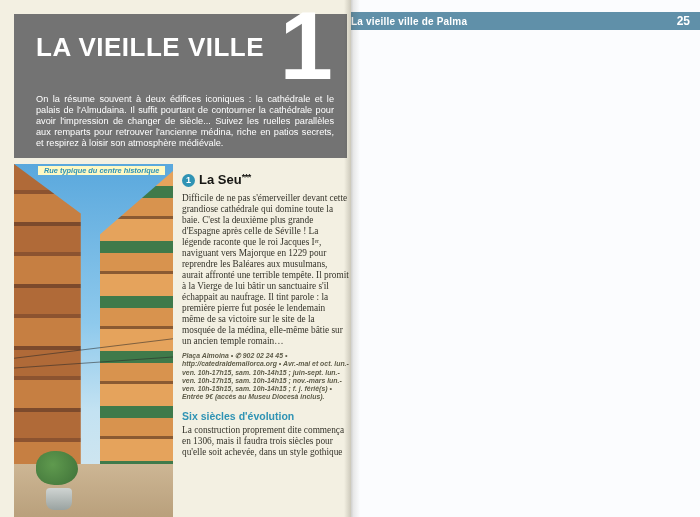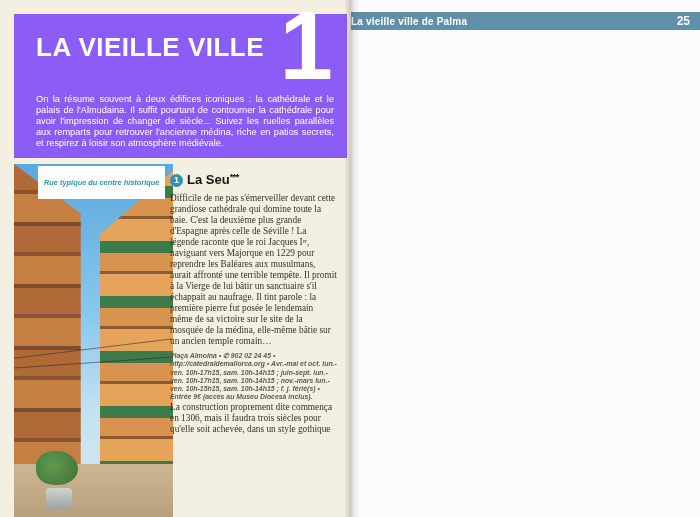--- a/index.html
+++ b/index.html
@@ -4,21 +4,21 @@
 <style>
   html,body{margin:0;padding:0;}
   body{width:700px;height:517px;position:relative;overflow:hidden;
        font-family:"Liberation Sans",sans-serif;background:#e9e6d8;}
   .page-left{position:absolute;left:0;top:0;width:351px;height:517px;background:#f3f0e2;}
   .page-right{position:absolute;left:351px;top:0;width:349px;height:517px;background:#fbfcfe;}
   .gutter{position:absolute;left:344px;top:0;width:16px;height:517px;z-index:40;pointer-events:none;
     background:linear-gradient(90deg,rgba(60,55,40,0) 0%,rgba(60,55,40,.22) 45%,rgba(60,55,40,.10) 60%,rgba(60,55,40,0) 100%);}
 
   
-  .chap-header{position:absolute;left:14px;top:14px;width:333px;height:144px;background:#8b5cf6;}
+  .chap-header{position:absolute;left:14px;top:14px;width:333px;height:144px;background:#737373;}
   .chap-title{position:absolute;left:22px;top:20px;color:#fff;font-weight:bold;
     font-size:26px;line-height:27px;letter-spacing:.5px;}
   .chap-num{position:absolute;right:14px;top:-16px;color:#fff;font-weight:bold;font-size:96px;line-height:96px;}
   .chap-intro{position:absolute;left:22px;top:80px;width:298px;color:#fff;font-weight:normal;
     font-size:9.2px;line-height:11px;text-align:justify;}
 
   .photo{position:absolute;left:14px;top:164px;width:159px;height:353px;overflow:hidden;background:#9cc8e8;}
   .ph-sky{position:absolute;inset:0;background:linear-gradient(180deg,#5aa8dd 0%,#8ec9ec 45%,#c3e2f2 70%,#d8e8ee 100%);}
   .ph-left{position:absolute;left:0;top:0;width:42%;height:100%;
     background:repeating-linear-gradient(180deg,#b06a38 0 26px,#8c5330 26px 30px,#c67f42 30px 58px,#7c4a2c 58px 62px);
@@ -27,24 +27,24 @@
     background:repeating-linear-gradient(180deg,#e5a35c 0 22px,#3f7a4a 22px 34px,#d8934e 34px 52px,#8a5a32 52px 55px);
     clip-path:polygon(0 20%,100% 2%,100% 100%,0 100%);}
   .ph-street{position:absolute;left:0;bottom:0;width:100%;height:15%;
     background:linear-gradient(180deg,#cdb694 0%,#b9a07c 100%);}
   .ph-plant{position:absolute;left:14%;bottom:9%;width:42px;height:34px;border-radius:50% 60% 55% 50%;
     background:radial-gradient(circle at 40% 40%,#5f9a4e,#3e7038);}
   .ph-pot{position:absolute;left:20%;bottom:2%;width:26px;height:22px;border-radius:4px 4px 8px 8px;
     background:linear-gradient(180deg,#cfd4d2,#9aa3a1);}
   .ph-cable{position:absolute;left:-5%;top:52%;width:110%;height:1px;background:rgba(40,40,40,.55);transform:rotate(-7deg);}
   .ph-cable2{top:56%;transform:rotate(-4deg);}
-  .caption{position:absolute;left:38px;top:166px;background:#ffffff;padding:12px 6px;z-index:5;
+  .caption{position:absolute;left:38px;top:166px;background:#fef9c3;padding:0 6px;z-index:5;
     font-size:7.4px;font-weight:bold;font-style:italic;color:#2f93b4;white-space:nowrap;}
 
-  .col{position:absolute;left:170px;top:172px;width:167px;}
+  .col{position:absolute;left:182px;top:172px;width:167px;}
   .art-head{font-size:13px;font-weight:bold;color:#161613;margin-bottom:6px;}
   .badge{display:inline-block;width:13px;height:13px;border-radius:50%;background:#2f93b4;color:#fff;
     font-size:9px;line-height:13px;font-weight:bold;text-align:center;margin-right:4px;vertical-align:1px;}
   .stars{font-size:9px;vertical-align:4px;letter-spacing:-.5px;}
   .body-txt{font-family:"Liberation Serif",serif;font-size:9.3px;line-height:11px;color:#34332a;}
   .info-txt{margin-top:5px;font-size:6.9px;line-height:8.3px;font-weight:bold;font-style:italic;color:#5e5c49;}
   .subhead{margin-top:8px;margin-bottom:3px;font-size:10.5px;font-weight:bold;color:#2f93b4;}
 
   
   .pg-band{position:absolute;left:351px;top:12px;width:349px;height:18px;background:#6090a9;z-index:30;
@@ -75,20 +75,21 @@
     <div class="ph-plant"></div>
   </div>
   <div class="caption">Rue typique du centre historique</div>
 
   <div class="col">
     <div class="art-head">
       <span class="badge">1</span><span>La Seu</span><span class="stars">***</span>
     </div>
     <div class="body-txt">Difficile de ne pas s'émerveiller devant cette grandiose cathédrale qui domine toute la baie. C'est la deuxième plus grande d'Espagne après celle de Séville ! La légende raconte que le roi Jacques Iᵉʳ, naviguant vers Majorque en 1229 pour reprendre les Baléares aux musulmans, aurait affronté une terrible tempête. Il promit à la Vierge de lui bâtir un sanctuaire s'il échappait au naufrage. Il tint parole : la première pierre fut posée le lendemain même de sa victoire sur le site de la mosquée de la médina, elle-même bâtie sur un ancien temple romain…</div>
     <div class="info-txt">Plaça Almoina • ✆ 902 02 24 45 • http://catedraldemallorca.org • Avr.-mai et oct. lun.-ven. 10h-17h15, sam. 10h-14h15 ; juin-sept. lun.-ven. 10h-17h15, sam. 10h-14h15 ; nov.-mars lun.-ven. 10h-15h15, sam. 10h-14h15 ; f. j. férié(s) • Entrée 9€ (accès au Museu Diocesà inclus).</div>
+    <div class="subhead">Six siècles d'évolution</div>
     <div class="body-txt">La construction proprement dite commença en 1306, mais il faudra trois siècles pour qu'elle soit achevée, dans un style gothique</div>
   </div>
 </div>
 
 <div class="page-right">
   
 </div>
 
 <div class="pg-band">
   <span class="t">La vieille ville de Palma</span>

